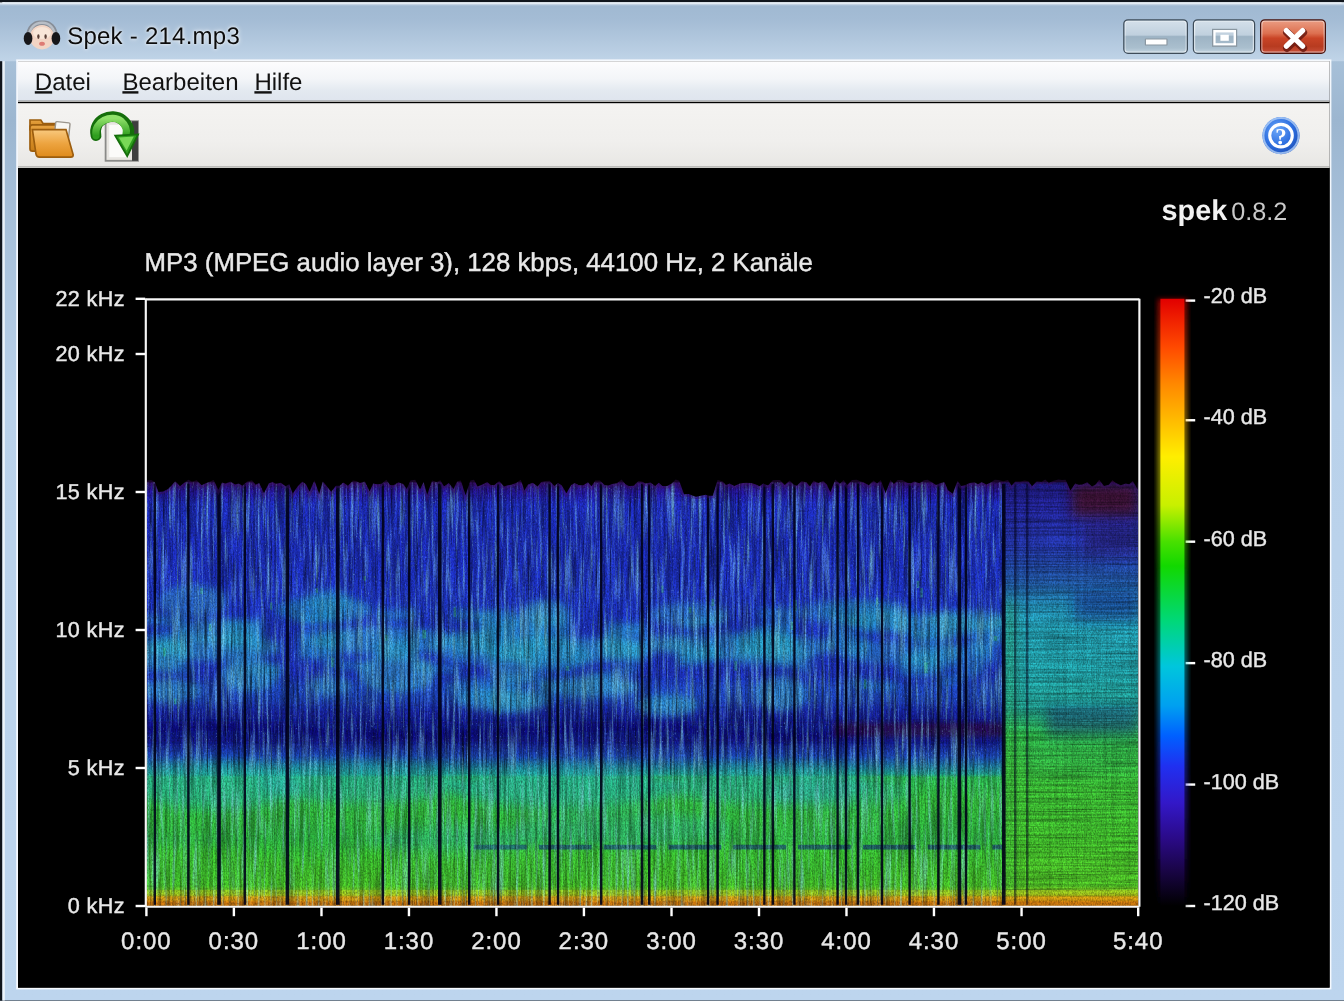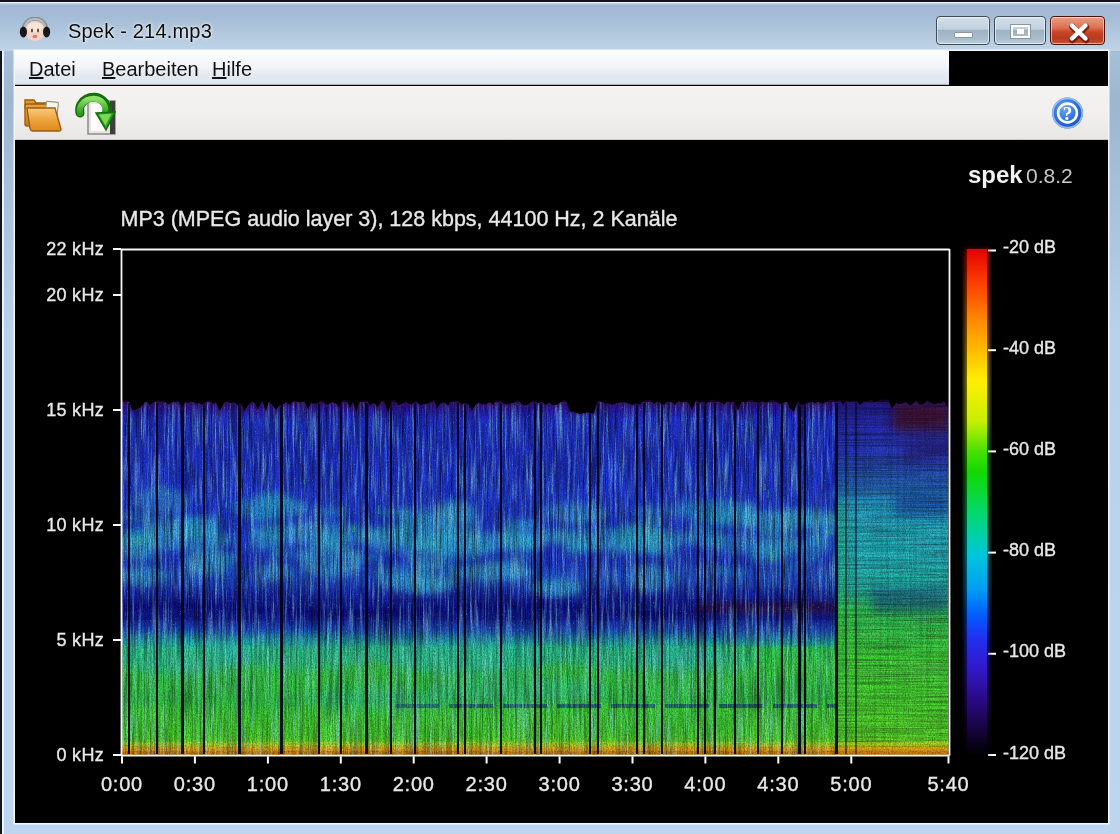--- a/index.html
+++ b/index.html
@@ -7,25 +7,25 @@
 body { font-family:"Liberation Sans", sans-serif; position:relative; }
 #frame { position:absolute; left:0; top:0; width:1120px; height:834px;
   background:linear-gradient(180deg,#b7cde1 0%,#a7c0d8 6%,#9cb6d0 12%,#b9d1ea 40%,#bdd5ee 100%); }
 #frame .topedge { position:absolute; left:0; top:0; width:1120px; height:2px; background:#10151c; }
 #frame .leftedge { position:absolute; left:0; top:0; width:2px; height:834px; background:#10151c; }
 #frame .leftwhite { position:absolute; left:2px; top:2px; width:2px; height:832px; background:rgba(246,250,253,0.85); }
 #titlebar { position:absolute; left:0; top:2px; width:1120px; height:49px;
   background:linear-gradient(180deg,#f2f6fa 0%,#a0b9d2 6%,#a4bcd5 30%,#b2c8de 65%,#c0d4e8 100%); }
 #titlebar .hl { position:absolute; left:2px; top:0; width:1116px; height:1px; background:#e8f1f8; }
 #apptitle { position:absolute; left:56px; top:20px; font-size:20px; color:#0c0c0c; letter-spacing:0.2px;
-  text-shadow:0 0 4px rgba(255,255,255,0.9), 0 0 2px rgba(255,255,255,0.8);margin-left:12px; }
+  text-shadow:0 0 4px rgba(255,255,255,0.9), 0 0 2px rgba(255,255,255,0.8); }
 
 #client { position:absolute; left:15px; top:51px; width:1093px; height:772px; background:#000;
   box-shadow:0 0 0 1.5px rgba(250,252,255,0.92); }
-#menubar { position:absolute; left:0; top:0; width:934px; height:34px;
+#menubar { position:absolute; left:0; top:0; width:1093px; height:34px;
   background:linear-gradient(180deg,#fdfdfe 0%,#f3f5f8 45%,#e3e9f0 75%,#dfe5ee 100%);
   border-bottom:1px solid #b2b2b0; font-size:20px; color:#111; }
 #menubar > span { position:absolute; top:7px; }
 #toolbar { position:absolute; left:0; top:35px; width:1093px; height:54px;
   background:linear-gradient(180deg,#f4f3f1 0%,#f0efed 60%,#e8e7e4 100%);
   border-bottom:1px solid #c8c8c4; }
 #blackarea { position:absolute; left:0; top:89px; width:1093px; height:683px; background:#000; }
 .u { text-decoration:underline; }
 
 #winbtns { position:absolute; left:936px; top:16px; }

